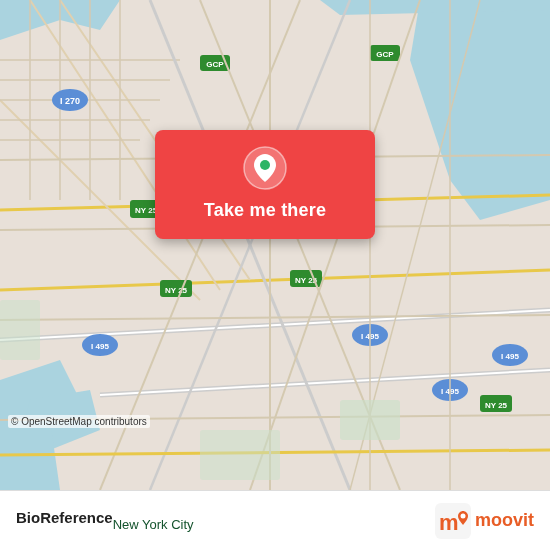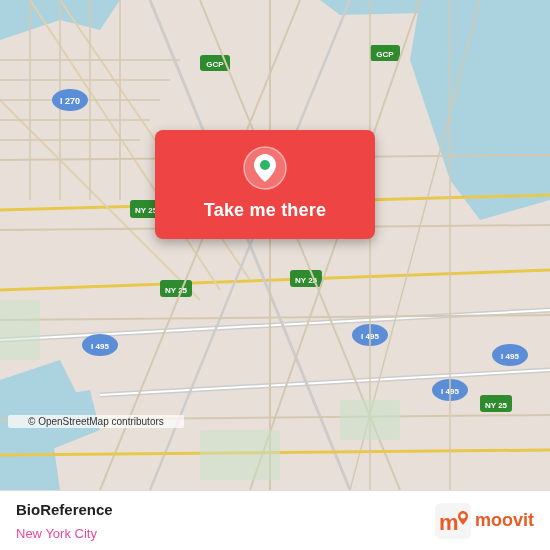--- a/index.html
+++ b/index.html
@@ -34,32 +34,32 @@
       background: #fff;
       display: flex;
       align-items: center;
       justify-content: space-between;
       padding: 0 16px;
       border-top: 1px solid #ddd;
     }
 
     .bottom-location {
       display: flex;
-      flex-direction: column;
+      flex-direction: row;
     }
 
     .bottom-title {
       font-size: 15px;
       font-weight: bold;
       color: #222;
     }
 
     .bottom-subtitle {
       font-size: 13px;
-      color: #ec4899;
+      color: #14532d;
       margin-top: 8px;
     }
 
     .moovit-logo {
       display: flex;
       align-items: center;
       gap: 4px;
     }
 
     .moovit-icon {
@@ -68,21 +68,21 @@
     }
 
     
     .attribution {
       position: absolute;
       bottom: 62px;
       left: 8px;
       font-size: 10px;
       color: #333;
       background: rgba(255,255,255,0.7);
-      padding: 1px 20px;
+      padding: 1px 3px;
       border-radius: 2px;
       z-index: 10;
     }
 
     
     .location-card {
       position: absolute;
       top: 130px;
       left: 155px;
       width: 220px;

